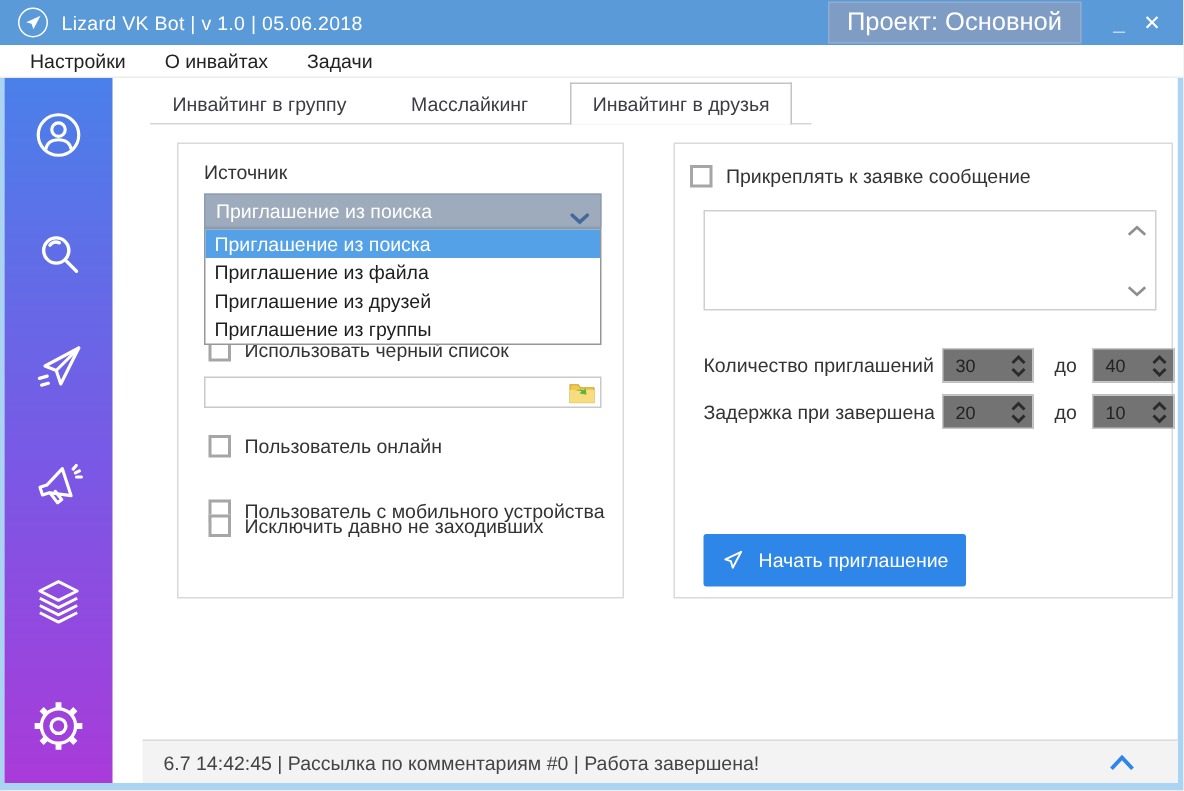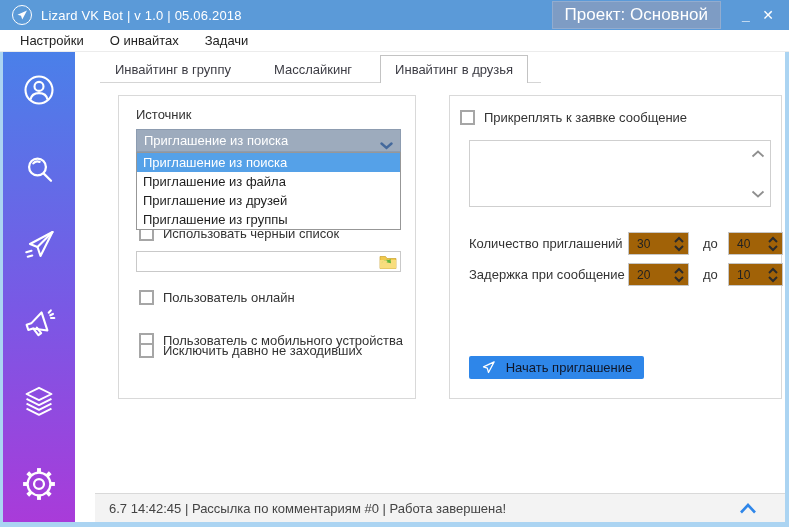--- a/index.html
+++ b/index.html
@@ -85,29 +85,29 @@
   
   .msgbox{
     position:absolute;left:19px;top:44px;width:302px;height:67px;
     border:1px solid #cfcfcf;background:#fff;
   }
   .msgbox .scroll-up{position:absolute;right:5px;top:5px;}
   .msgbox .scroll-down{position:absolute;right:5px;bottom:5px;}
   
   .spin-row-label{position:absolute;left:19px;color:#333;white-space:nowrap;}
   .spinner{
-    position:absolute;height:23px;border:1px solid #c6c6c6;background:#a16207;
+    position:absolute;height:23px;border:1px solid #c6c6c6;background:#737373;
     display:flex;align-items:center;padding-left:8px;font-size:12px;color:#222;
   }
   .spinner .spin-btns{position:absolute;right:3px;top:3px;}
   .to-label{position:absolute;color:#333;}
   
   .start-btn{
-    position:absolute;left:19px;top:260px;width:175px;height:23px;
-    background:#2e86e9;border:none;border-radius:2px;color:#0f172a;
+    position:absolute;left:19px;top:260px;width:175px;height:35px;
+    background:#2e86e9;border:none;border-radius:2px;color:#ffffff;
     font:inherit;font-size:13px;display:flex;align-items:center;justify-content:center;
     gap:10px;cursor:default;
   }
   
   .statusbar{
     position:absolute;left:0;right:0;bottom:0;height:29px;background:#f3f3f3;
     border-top:1px solid #d9d9d9;display:flex;align-items:center;padding:0 14px;
     color:#444;
   }
   .statusbar .status-text{flex:1 1 auto;white-space:nowrap;overflow:hidden;}
@@ -289,21 +289,21 @@
         <div class="spinner" style="left:278px;top:136px;width:55px">
           <span>40</span>
           <span class="spin-btns">
             <svg width="12" height="16" viewBox="0 0 12 16" fill="none" stroke="#2b2b2b" stroke-width="2">
                 <path d="M2 6 L6 2 L10 6"></path>
                 <path d="M2 10 L6 14 L10 10"></path>
               </svg>
           </span>
         </div>
 
-        <div class="spin-row-label" style="top:171px">Задержка при сообщение</div>
+        <div class="spin-row-label" style="top:171px">Задержка при завершена</div>
         <div class="spinner" style="left:178px;top:167px;width:61px">
           <span>20</span>
           <span class="spin-btns">
             <svg width="12" height="16" viewBox="0 0 12 16" fill="none" stroke="#2b2b2b" stroke-width="2">
                 <path d="M2 6 L6 2 L10 6"></path>
                 <path d="M2 10 L6 14 L10 10"></path>
               </svg>
           </span>
         </div>
         <div class="to-label" style="left:253px;top:171px">до</div>

